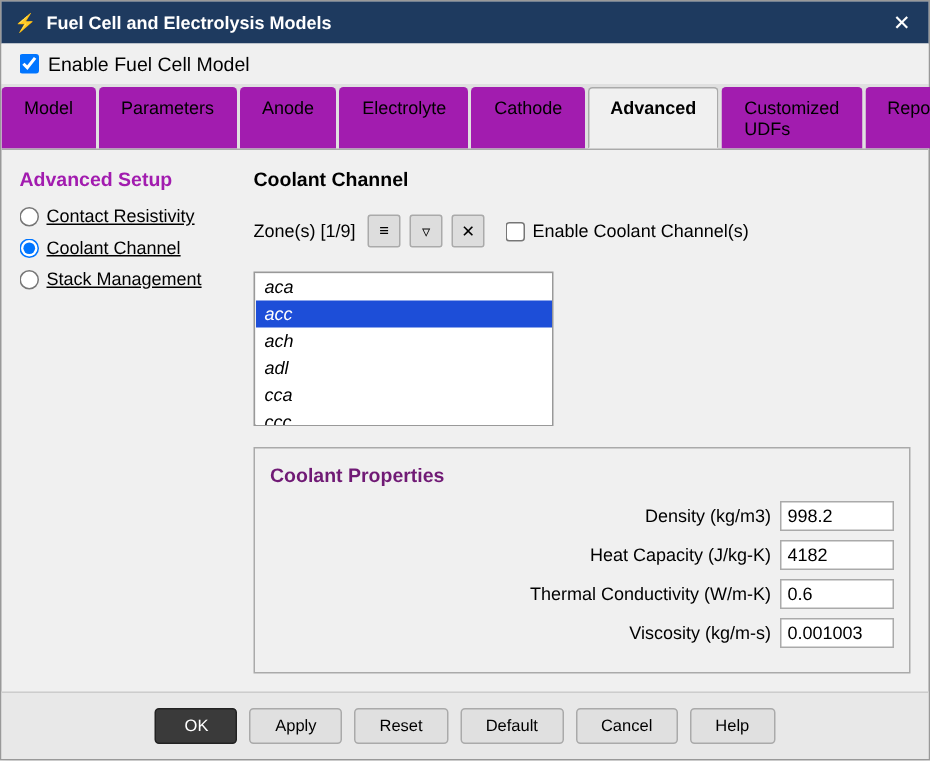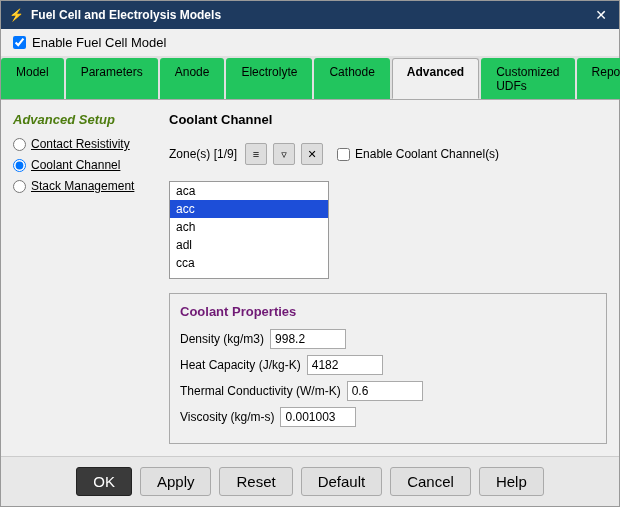--- a/index.html
+++ b/index.html
@@ -68,21 +68,21 @@
       border-bottom: 1px solid #aaa;
       background: #e0e0e0;
       flex-shrink: 0;
     }
     .tab {
       padding: 6px 14px;
       cursor: pointer;
       border: 1px solid transparent;
       border-bottom: none;
       font-size: 12px;
-      background: #22c55e;
+      background: #a21caf;
       margin-right: 2px;
       margin-top: 2px;
       border-radius: 3px 3px 0 0;
     }
     .tab.active {
       background: #f0f0f0;
       border: 1px solid #aaa;
       border-bottom: 1px solid #f0f0f0;
       font-weight: bold;
       position: relative;
@@ -97,22 +97,21 @@
       overflow: hidden;
     }
     .left-panel {
       width: 140px;
       flex-shrink: 0;
     }
     .left-panel h3 {
       font-size: 13px;
       font-weight: bold;
       margin-bottom: 10px;
-      color: #4d7c0f;
-      font-style: italic;
+      color: #a21caf;
     }
     .radio-group {
       display: flex;
       flex-direction: column;
       gap: 7px;
       text-decoration: underline;
     }
     .radio-item {
       display: flex;
       align-items: center;
@@ -156,26 +155,27 @@
       border-radius: 2px;
     }
     .enable-coolant {
       display: flex;
       align-items: center;
       gap: 5px;
       font-size: 12px;
       margin-left: 8px;
     }
     .zone-list {
-      width: 160px;
+      width: 200px;
       height: 150px;
       border: 1px solid #999;
       background: white;
       overflow-y: auto;
       font-size: 12px;
+      font-style: italic;
     }
     .zone-list-item {
       padding: 2px 6px;
       cursor: pointer;
     }
     .zone-list-item.selected { background: #1d4ed8; color: white; }
     .coolant-props {
       border: 1px solid #aaa;
       padding: 10px;
       background: #f0f0f0;
@@ -183,20 +183,21 @@
     }
     .coolant-props h4 {
       font-size: 13px;
       font-weight: bold;
       margin-bottom: 10px;
       color: #701a75;
     }
     .prop-row {
       display: flex;
       align-items: center;
+      justify-content: flex-end;
       gap: 6px;
       margin-bottom: 6px;
     }
     .prop-label {
       font-size: 12px;
       text-align: right;
     }
     .prop-input {
       width: 76px;
       height: 20px;
@@ -210,21 +211,21 @@
       justify-content: center;
       align-items: center;
       gap: 8px;
       padding: 10px;
       border-top: 1px solid #ccc;
       background: #e8e8e8;
       flex-shrink: 0;
     }
     .footer-btn {
       padding: 5px 16px;
-      font-size: 15px;
+      font-size: 11px;
       background: #e0e0e0;
       border: 1px solid #aaa;
       border-radius: 3px;
       cursor: pointer;
       min-width: 55px;
     }
     .footer-btn.primary {
       background: #3a3a3a;
       color: white;
       border-color: #222;

